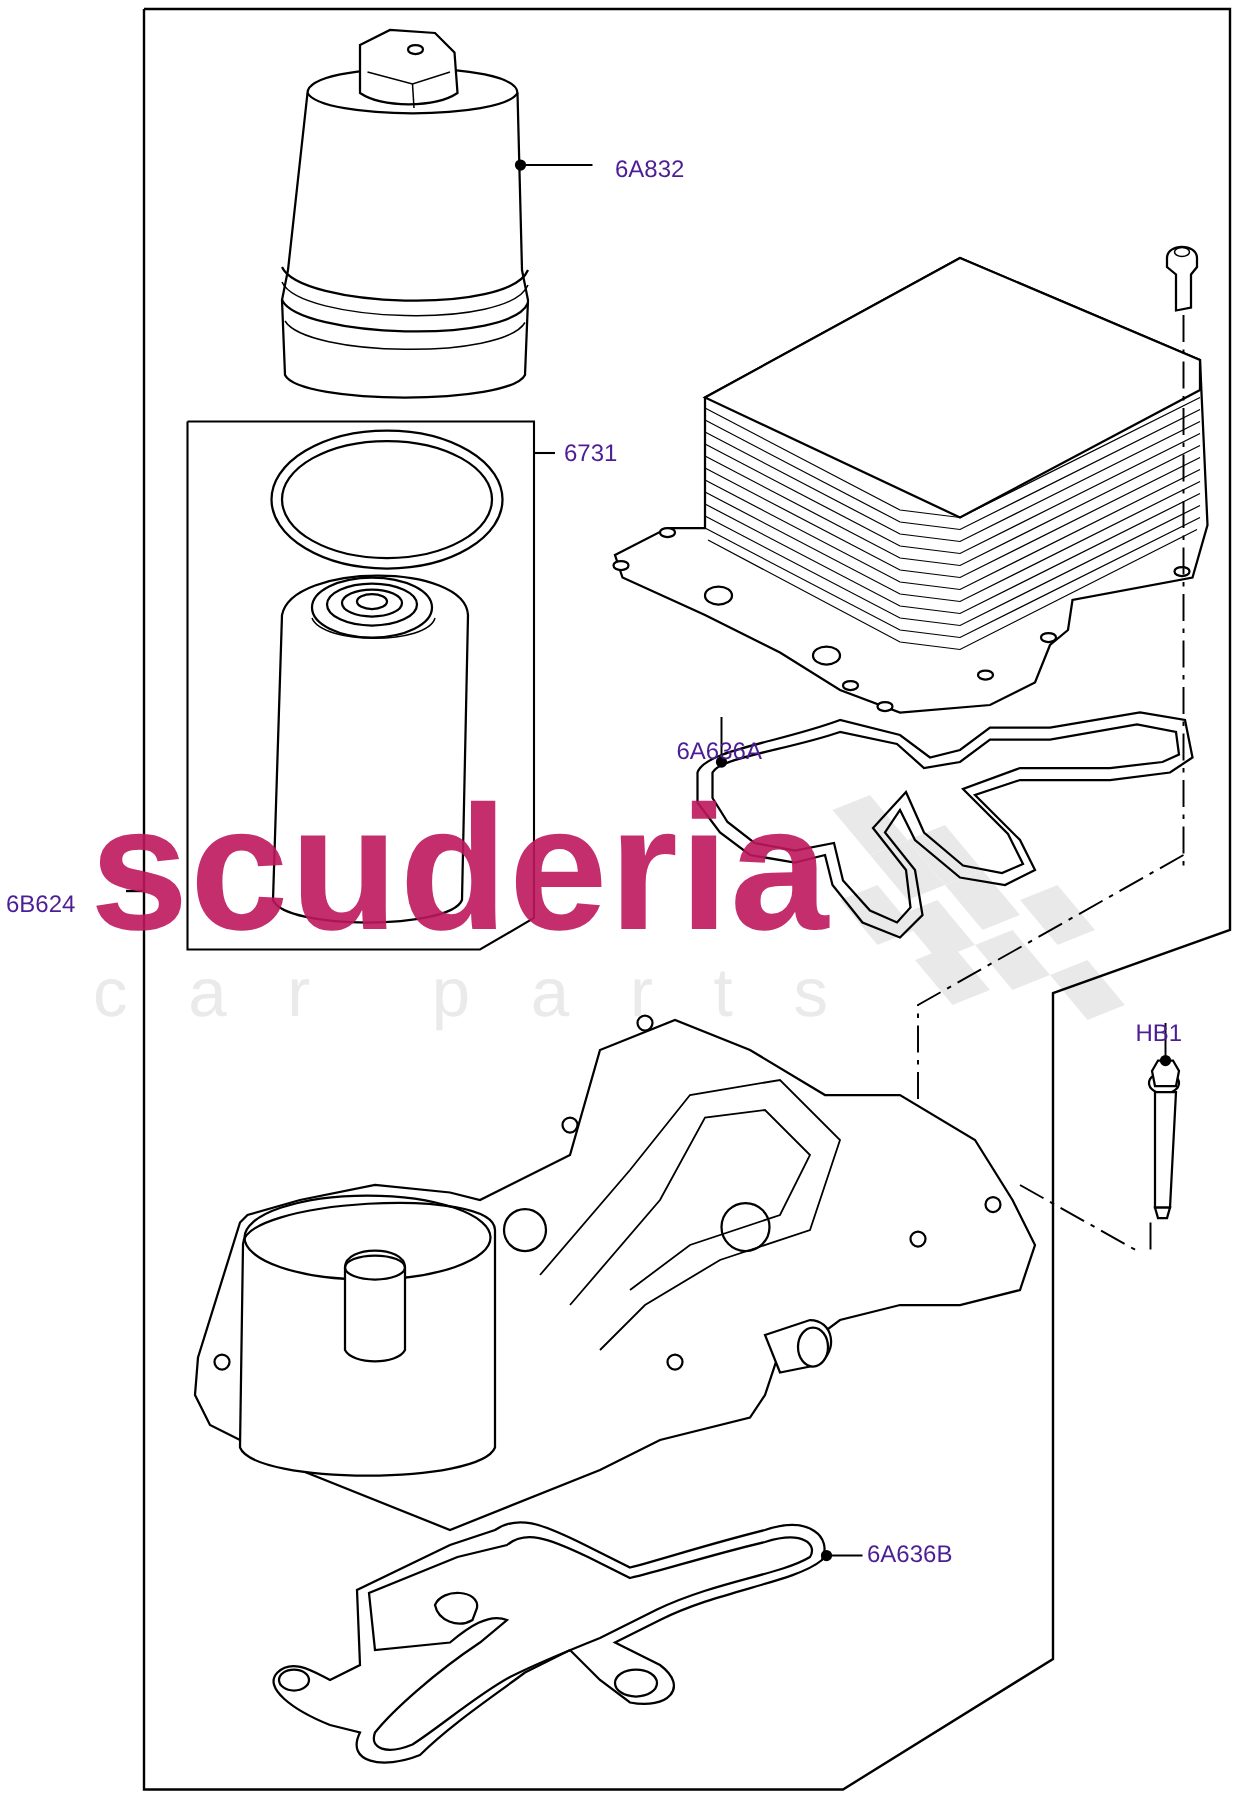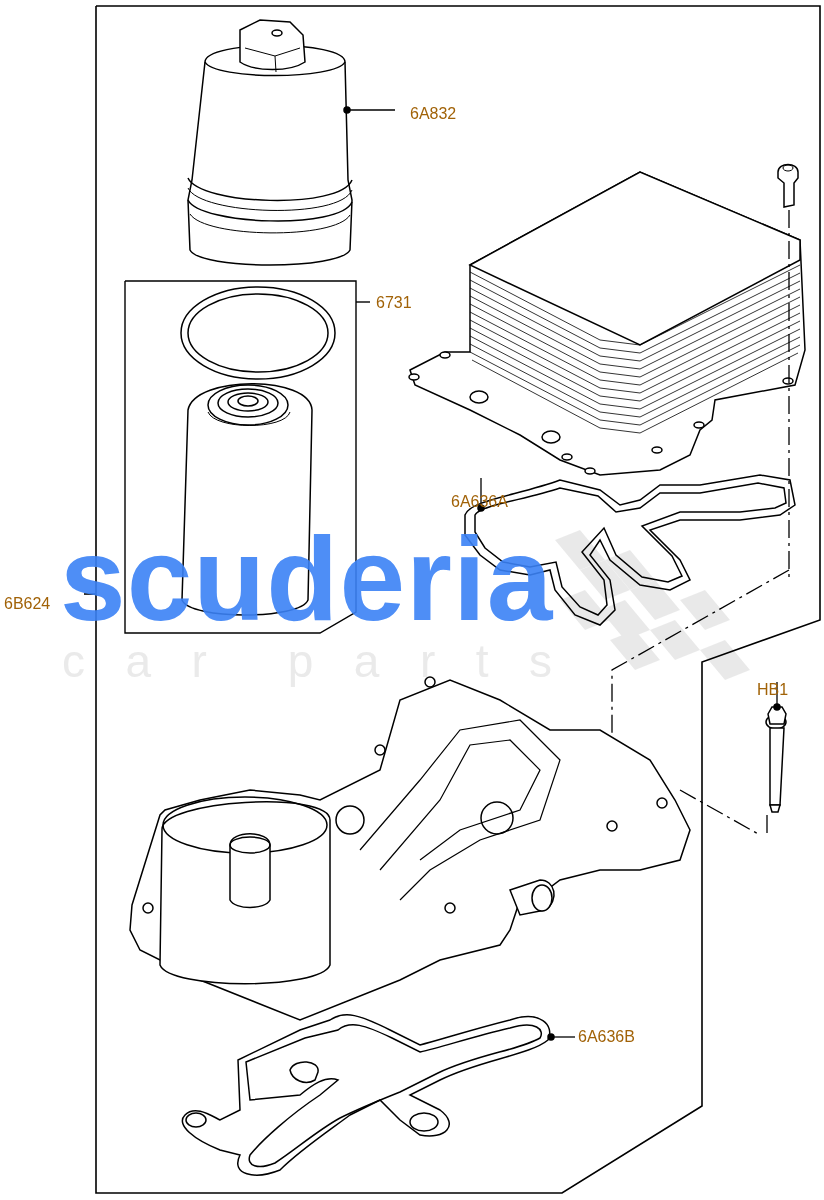--- a/index.html
+++ b/index.html
@@ -1,19 +1,19 @@
 <!DOCTYPE html>
 <html><head>
 <meta charset="utf-8">
 <style>
   html, body { margin: 0; padding: 0; background: #ffffff; }
   body { width: 824px; height: 1200px; position: relative; overflow: hidden; font-family: "Liberation Sans", sans-serif; }
   #diagram { position: absolute; left: 0; top: 0; width: 824px; height: 1200px; }
-  .label { position: absolute; font-family: "Liberation Sans", sans-serif; font-size: 16px; color: #a16207; line-height: 1; white-space: nowrap; }
-  .wm-main { position: absolute; left: 60px; top: 520px; font-family: "Liberation Sans", sans-serif; font-weight: bold; font-size: 118px; letter-spacing: 1px; color: #3b82f6; line-height: 1; opacity: 0.9; }
+  .label { position: absolute; font-family: "Liberation Sans", sans-serif; font-size: 16px; color: #4c1d95; line-height: 1; white-space: nowrap; }
+  .wm-main { position: absolute; left: 60px; top: 520px; font-family: "Liberation Sans", sans-serif; font-weight: bold; font-size: 118px; letter-spacing: 1px; color: #be185d; line-height: 1; opacity: 0.9; }
   .wm-sub { position: absolute; left: 62px; top: 638px; width: 490px; font-family: "Liberation Sans", sans-serif; font-size: 46px; color: #eaeaea; line-height: 1; display: flex; justify-content: space-between; }
   .wm-sub span { display: inline-block; }
 </style>
 </head>
 <body>
 
 <svg id="diagram" viewBox="0 0 824 1200" xmlns="http://www.w3.org/2000/svg">
 
   <g fill="#e6e6e6" opacity="0.85">
     <polygon points="555,540 580,530 605,560 580,570"></polygon>

